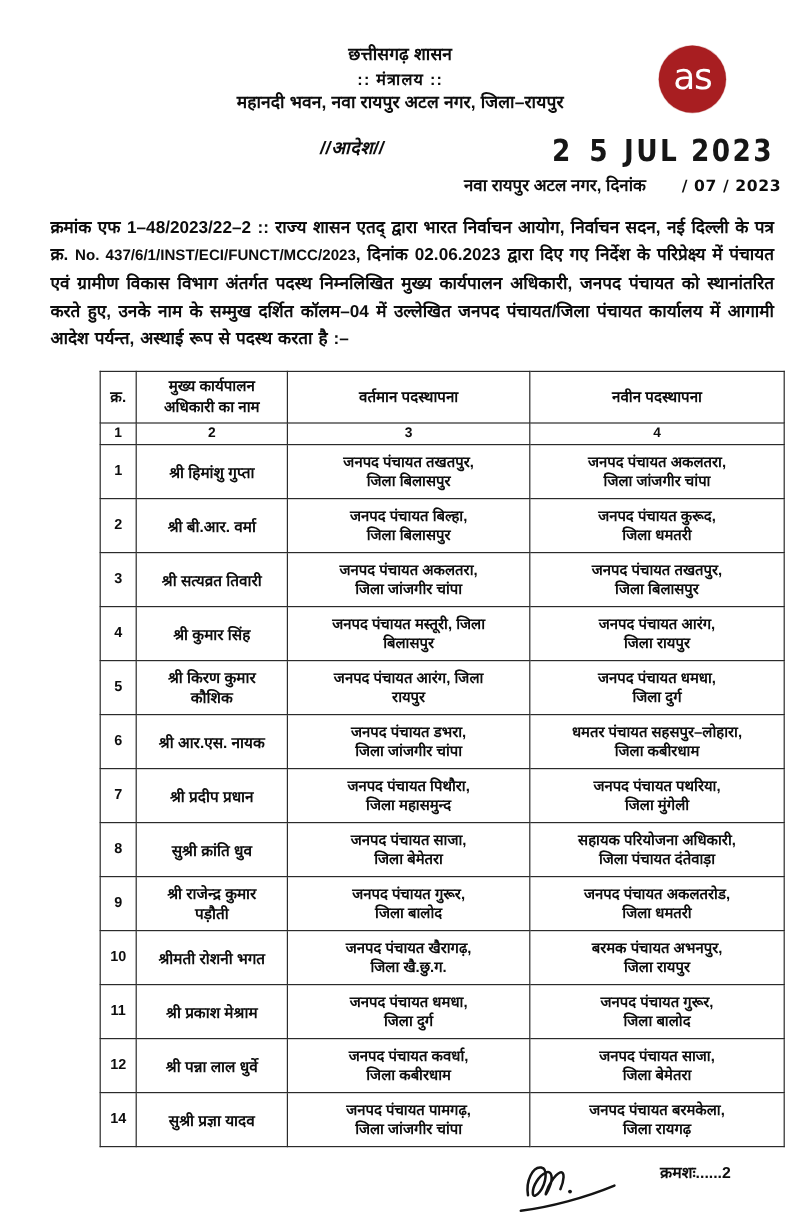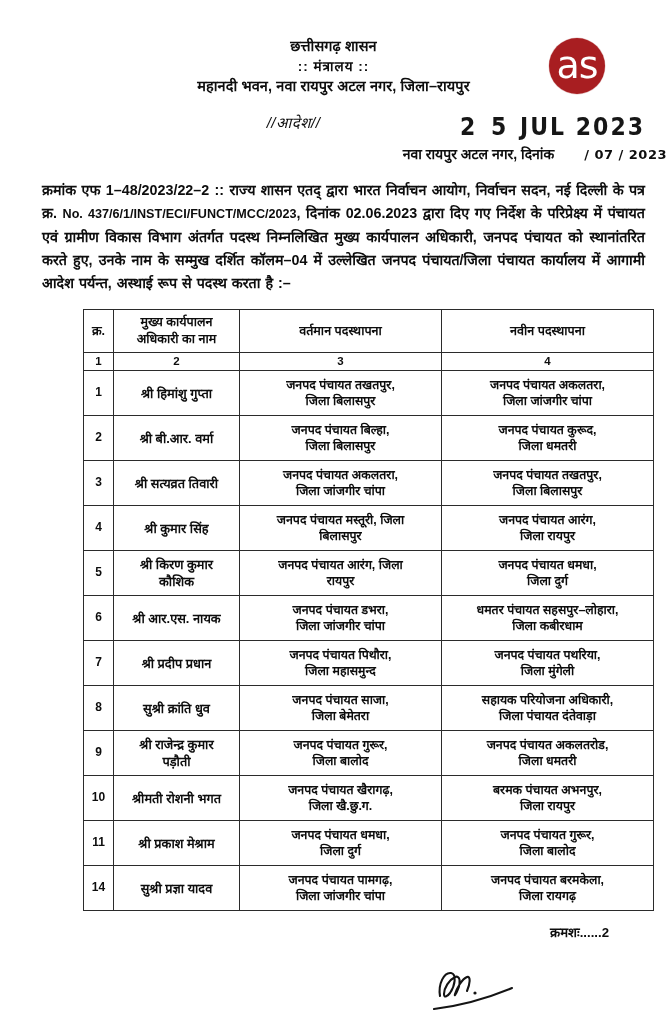--- a/index.html
+++ b/index.html
@@ -52,33 +52,33 @@
     border-radius: 50%;
     background: #a81e21;
     display: flex;
     align-items: center;
     justify-content: center;
     box-shadow: 0 0 0 .5px rgba(150,20,20,.25);
   }
   .logo-stamp .logo-text {
     color: #ffffff;
     font-family: "DejaVu Sans", sans-serif;
-    font-size: 38px;
+    font-size: 30px;
     font-weight: 400;
     line-height: 1;
     letter-spacing: -1px;
     transform: translateY(-1px);
     text-align: right;
   }
 
   
   .aadesh {
     text-align: center;
     font-size: 15px;
-    font-weight: 400;
+    font-weight: 700;
     font-style: italic;
     margin-top: 16px;
     letter-spacing: .5px;
     padding-right: 80px;
   }
 
   
   .date-stamp {
     position: absolute;
     top: 114px;
@@ -90,20 +90,21 @@
     color: #161616;
     transform: scaleY(1.15);
   }
   .date-stamp .d-day { letter-spacing: 4px; }
 
   .place-line {
     text-align: right;
     font-size: 14px;
     font-weight: 700;
     margin-top: 12px;
+    padding-right: 16px;
     white-space: nowrap;
   }
   .place-line .dt-slashes {
     display: inline-block;
     margin-left: 26px;
     font-family: "DejaVu Sans", sans-serif;
     font-size: 13px;
     letter-spacing: .5px;
   }
 
@@ -383,20 +384,32 @@
             <td>
               <span class="cell-l1">जनपद पंचायत धमधा,</span>
               <span class="cell-l2">जिला दुर्ग</span>
             </td>
             <td>
               <span class="cell-l1">जनपद पंचायत गुरूर,</span>
               <span class="cell-l2">जिला बालोद</span>
             </td>
           </tr>
           <tr>
+            <td class="sno">12</td>
+            <td class="name">श्री पन्ना लाल धुर्वे</td>
+            <td>
+              <span class="cell-l1">जनपद पंचायत कवर्धा,</span>
+              <span class="cell-l2">जिला कबीरधाम</span>
+            </td>
+            <td>
+              <span class="cell-l1">जनपद पंचायत साजा,</span>
+              <span class="cell-l2">जिला बेमेतरा</span>
+            </td>
+          </tr>
+          <tr>
             <td class="sno">14</td>
             <td class="name">सुश्री प्रज्ञा यादव</td>
             <td>
               <span class="cell-l1">जनपद पंचायत पामगढ़,</span>
               <span class="cell-l2">जिला जांजगीर चांपा</span>
             </td>
             <td>
               <span class="cell-l1">जनपद पंचायत बरमकेला,</span>
               <span class="cell-l2">जिला रायगढ़</span>
             </td>

